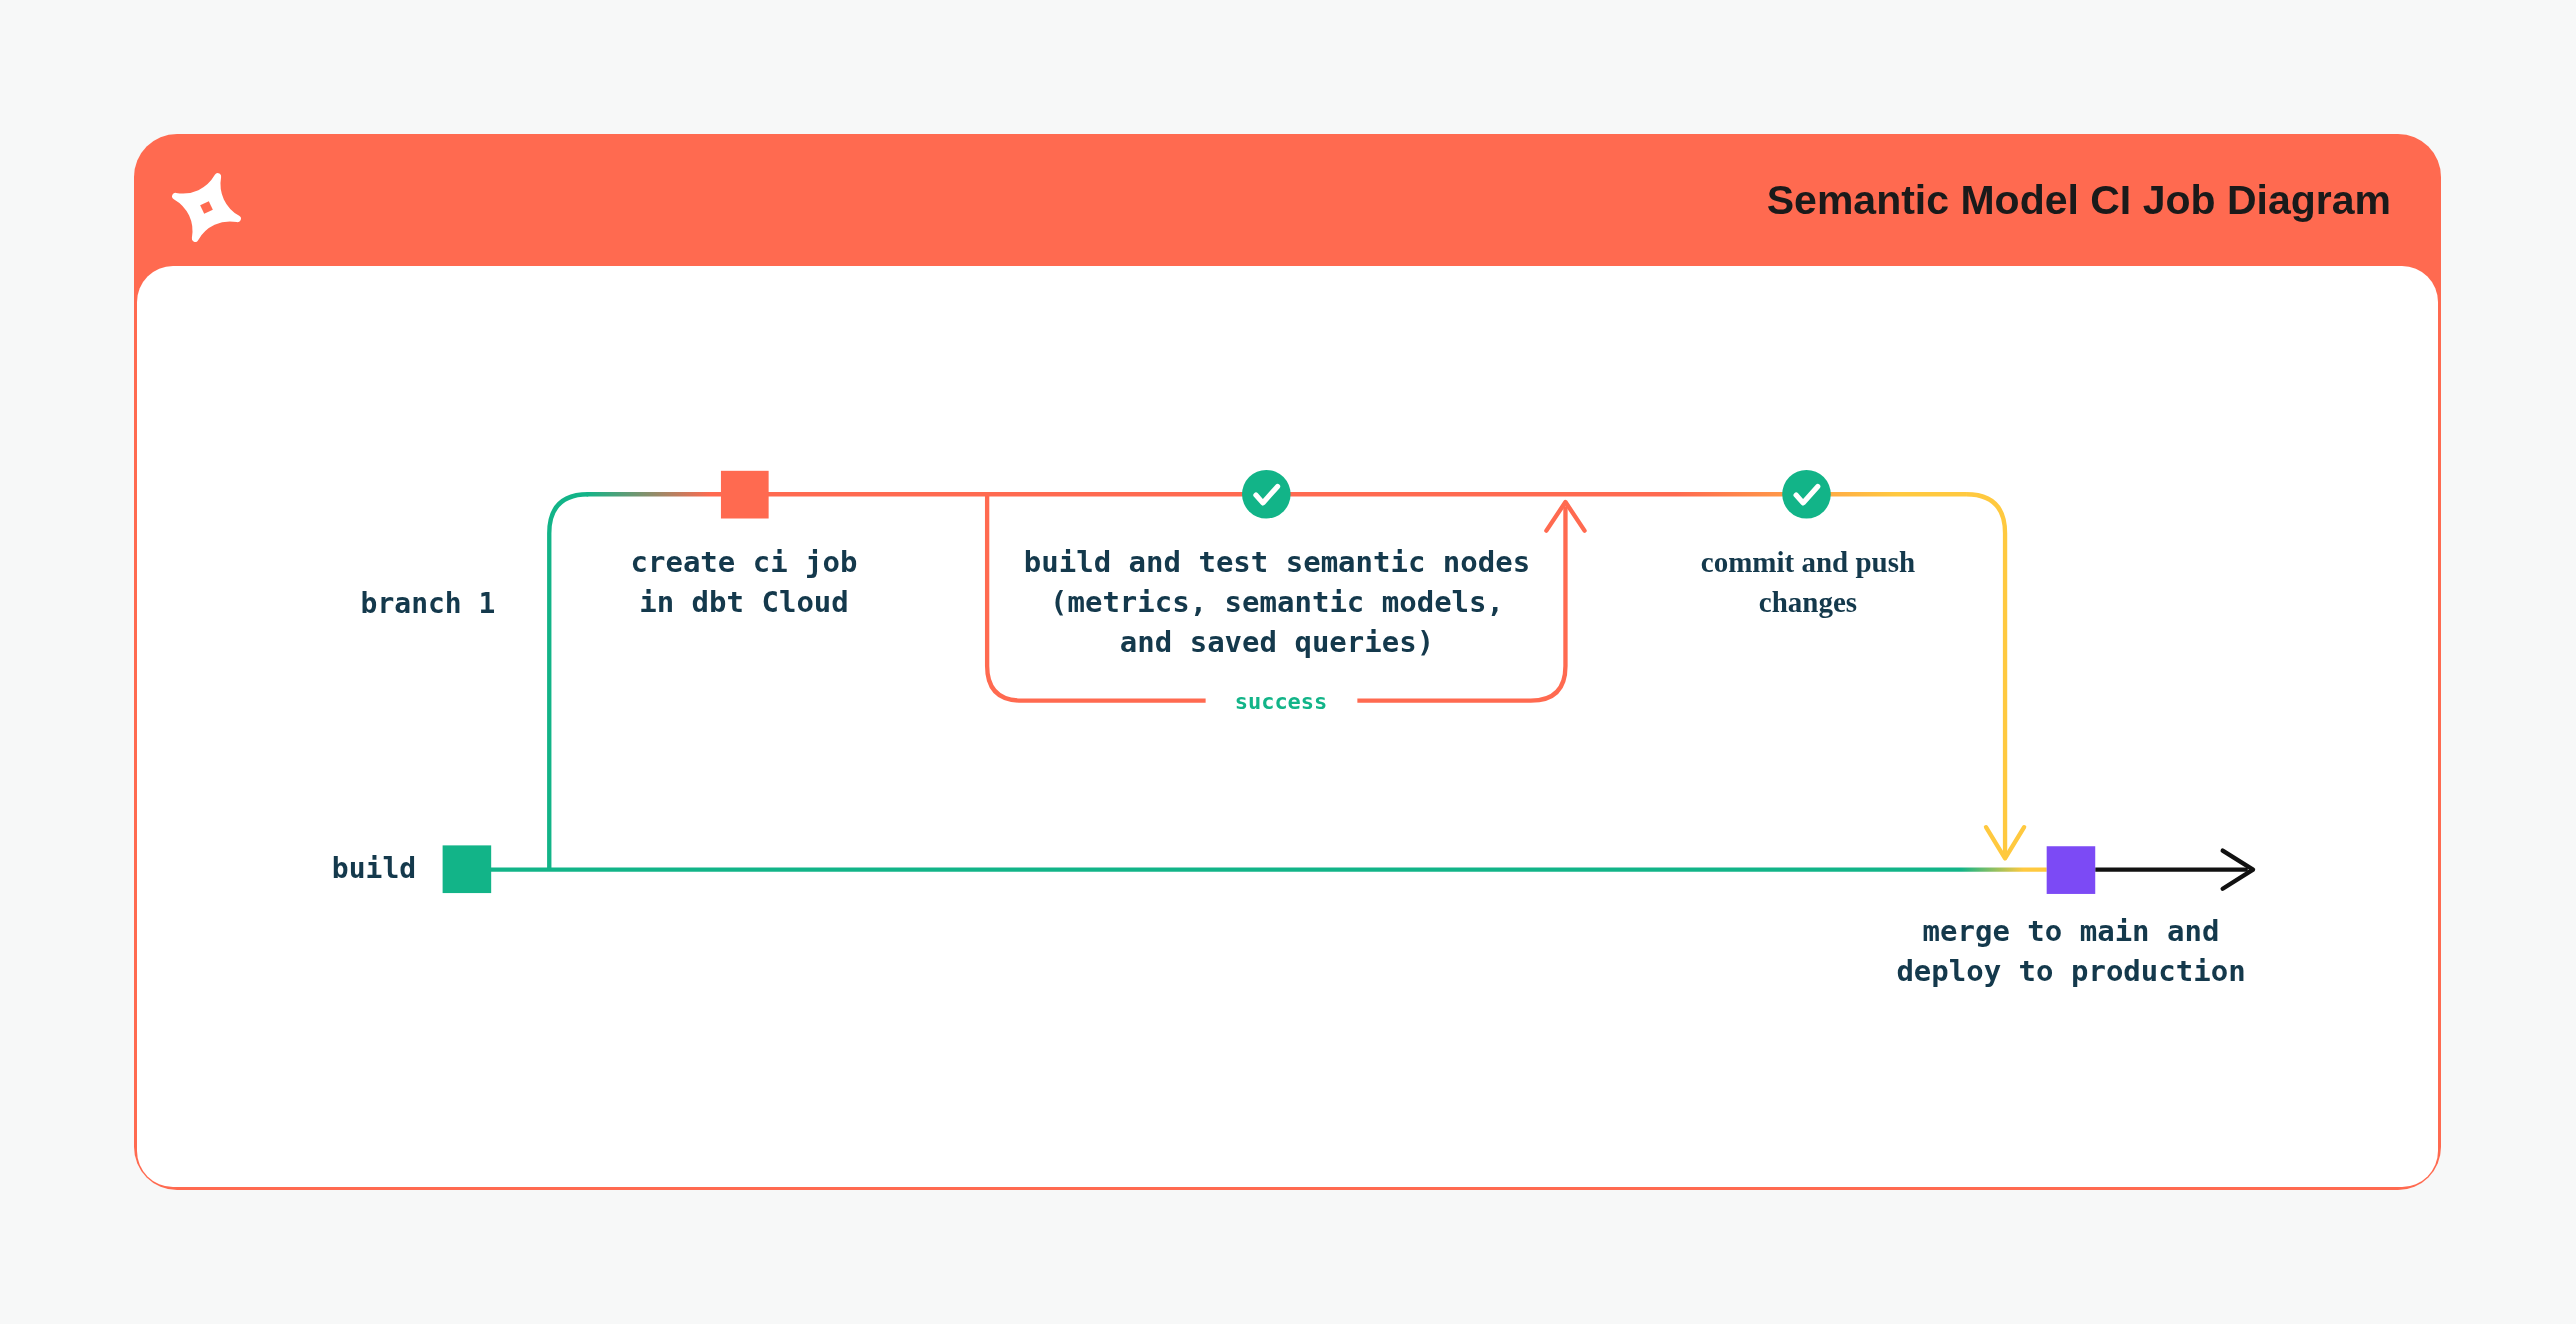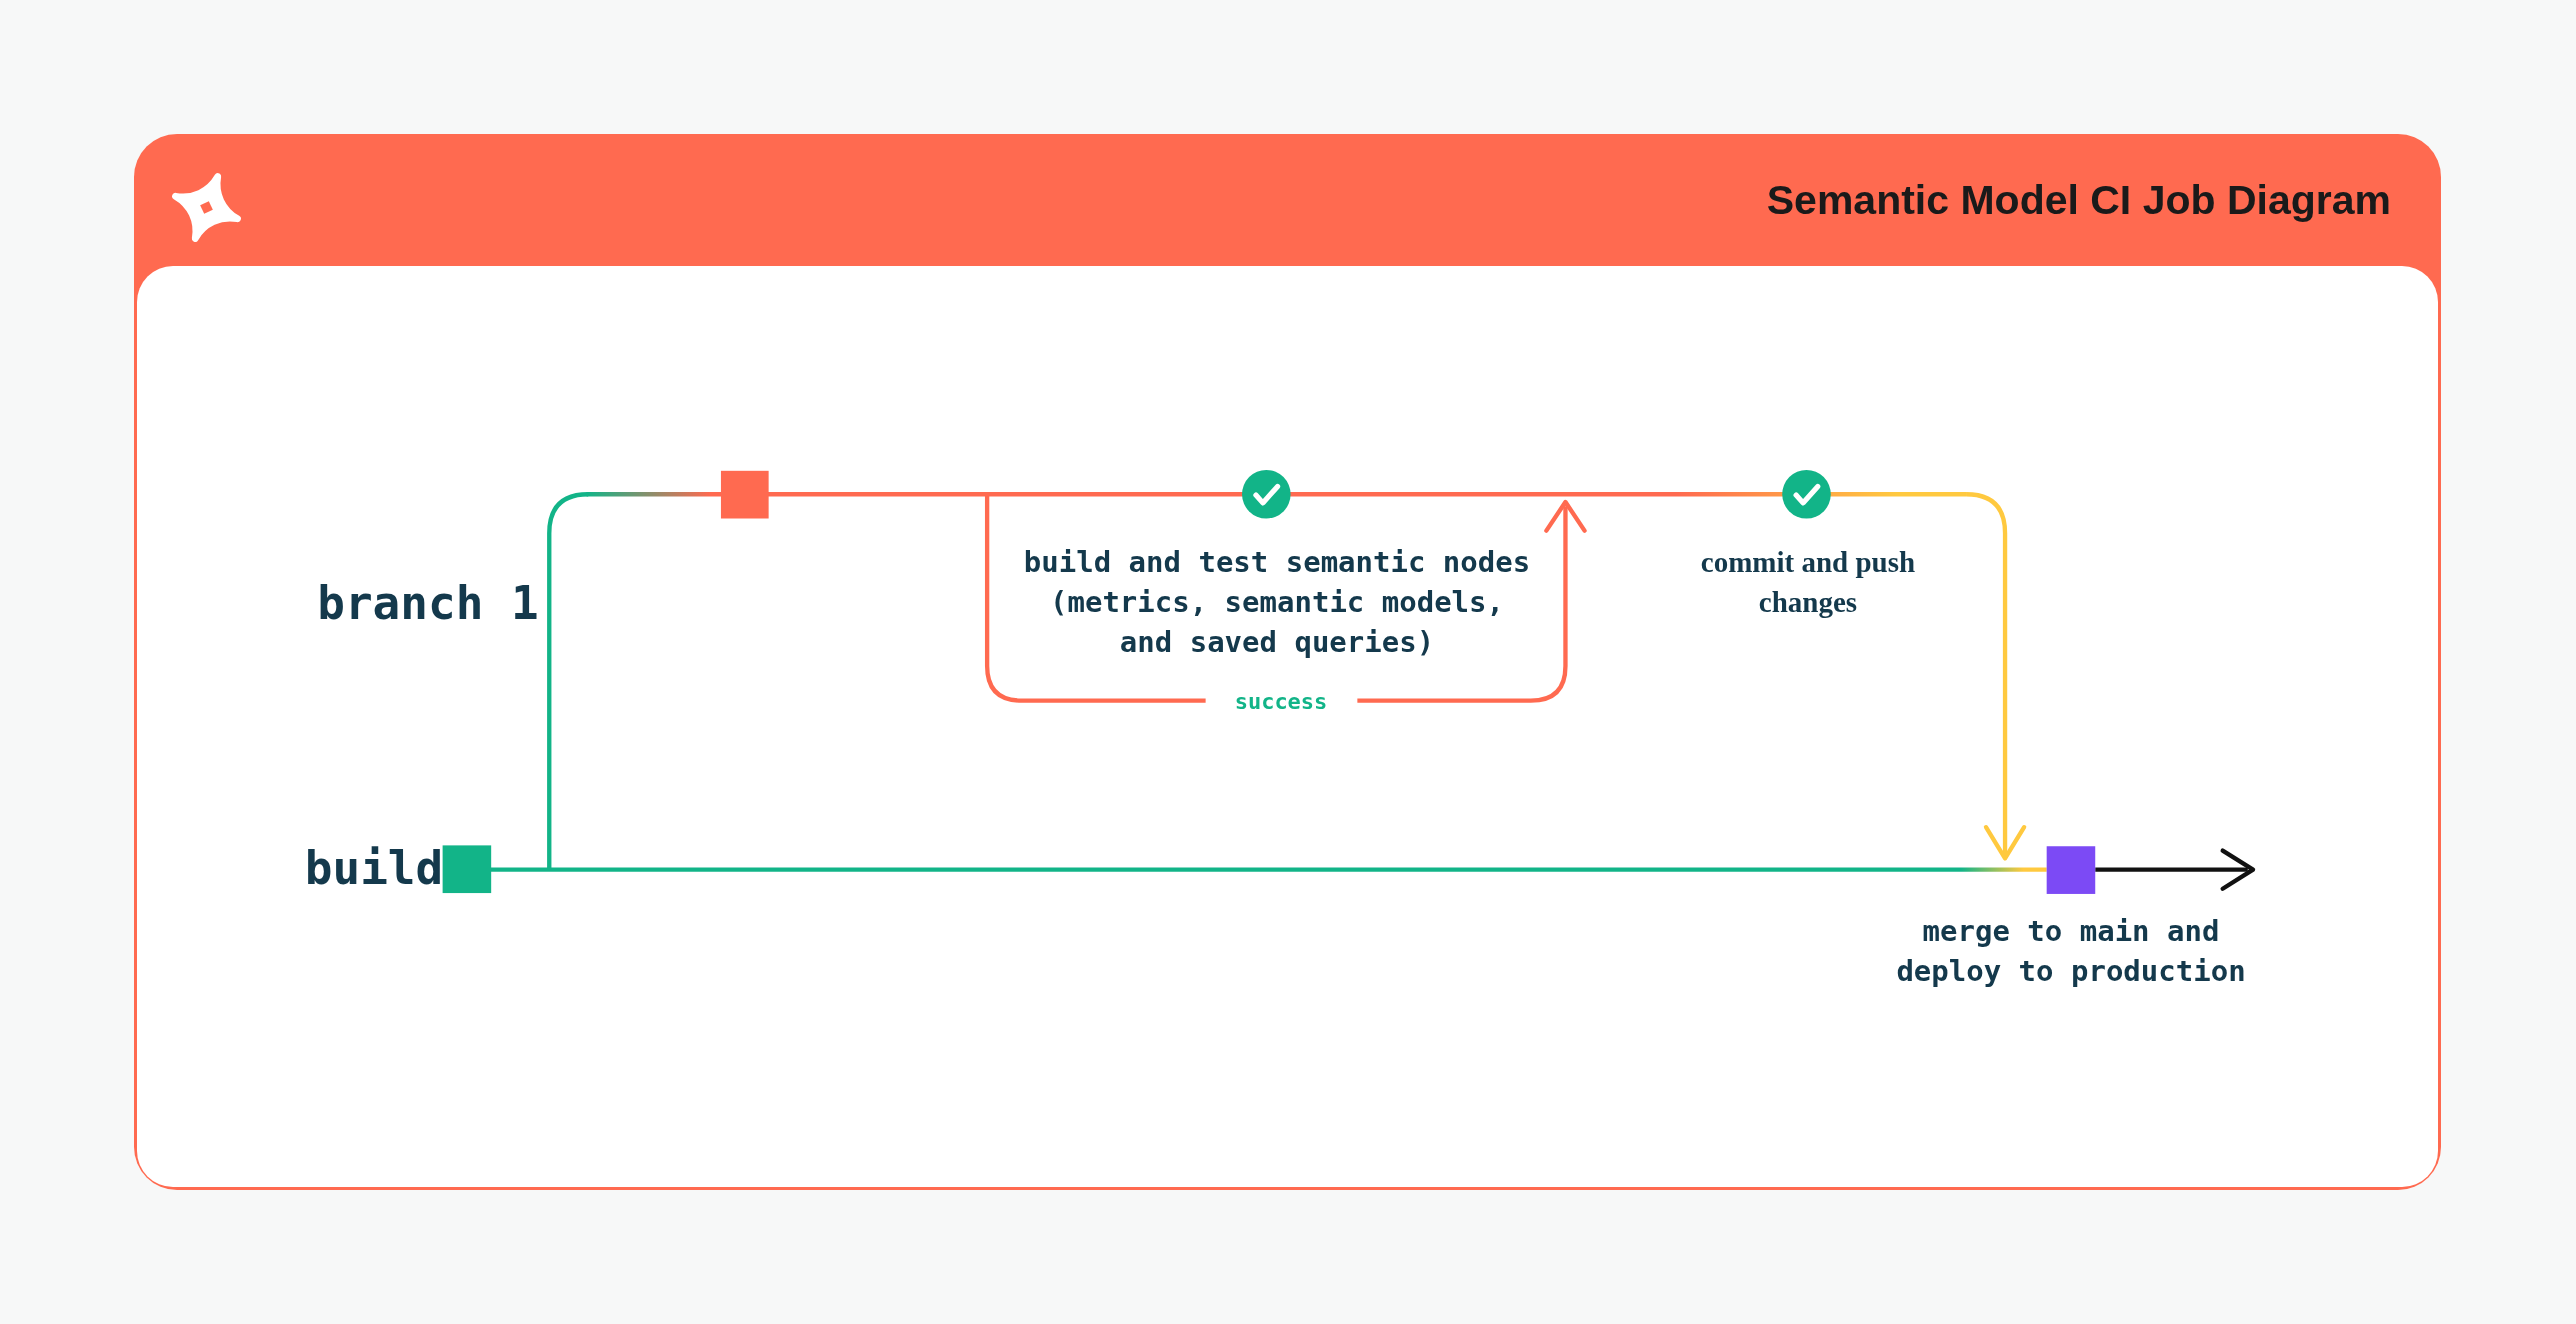--- a/index.html
+++ b/index.html
@@ -18,21 +18,21 @@
   .header{position:absolute;left:0;top:0;width:100%;height:132px;}
   .logo{position:absolute;left:35px;top:36px;width:75px;height:75px;}
   .title{position:absolute;right:50px;top:0;height:155px;line-height:132px;
         font-family:"Liberation Sans",sans-serif;font-weight:700;font-size:41px;
         color:var(--title-text);letter-spacing:0px;white-space:nowrap;}
 
   svg.diagram{position:absolute;left:0;top:0;width:2576px;height:1324px;}
 
   .lbl{position:absolute;transform:translate(-50%,-50%);color:var(--dark-text);
        font-weight:700;text-align:center;white-space:pre;}
-  .branch-lbl{font-size:46px;}
+  .branch-lbl{font-size:28px;}
   .node-lbl{font-size:29px;line-height:40px;}
   .success-lbl{font-size:22px;color:var(--green);background:var(--white);padding:0 12px;}
 </style>
 </head>
 <body>
 
 <div id="app">
 
   <div class="card">
     <div class="header">
@@ -90,20 +90,22 @@
     </g>
     <g transform="translate(2083 570)">
       <circle cx="0" cy="0" r="28" fill="#12B488"></circle>
       <path d="M -12 1 L -4 10 L 13 -9" stroke="#FFFFFF" stroke-width="6" fill="none" stroke-linecap="round" stroke-linejoin="round"></path>
     </g>
   </svg>
 
   <div class="lbl branch-lbl" style="left:428px;top:603px;">branch 1</div>
   <div class="lbl branch-lbl" style="left:374px;top:868px;">build</div>
 
+  <div class="lbl node-lbl" style="left:744px;top:582px;">create ci job
+in dbt Cloud</div>
   <div class="lbl node-lbl" style="left:1277px;top:602px;text-align:center;">build and test semantic nodes
 (metrics, semantic models,
 and saved queries)</div>
   <div class="lbl node-lbl" style="left:1808px;top:582px;font-family:Liberation Serif, serif;">commit and push
 changes</div>
   <div class="lbl node-lbl" style="left:2071px;top:951px;">merge to main and
 deploy to production</div>
 
   <div class="lbl success-lbl" style="left:1281px;top:701px;">success</div>
 </div>

